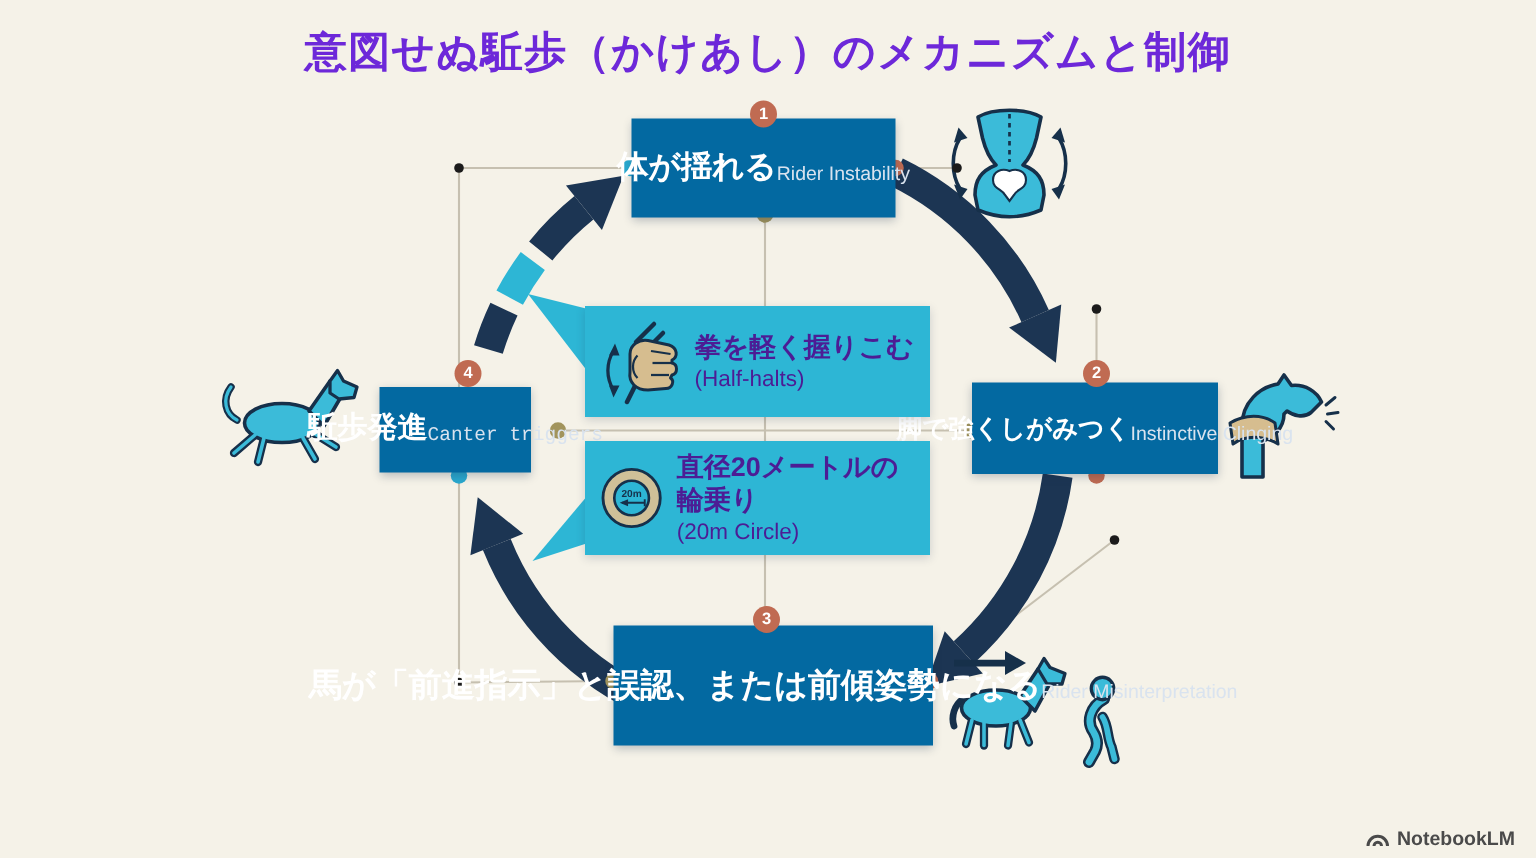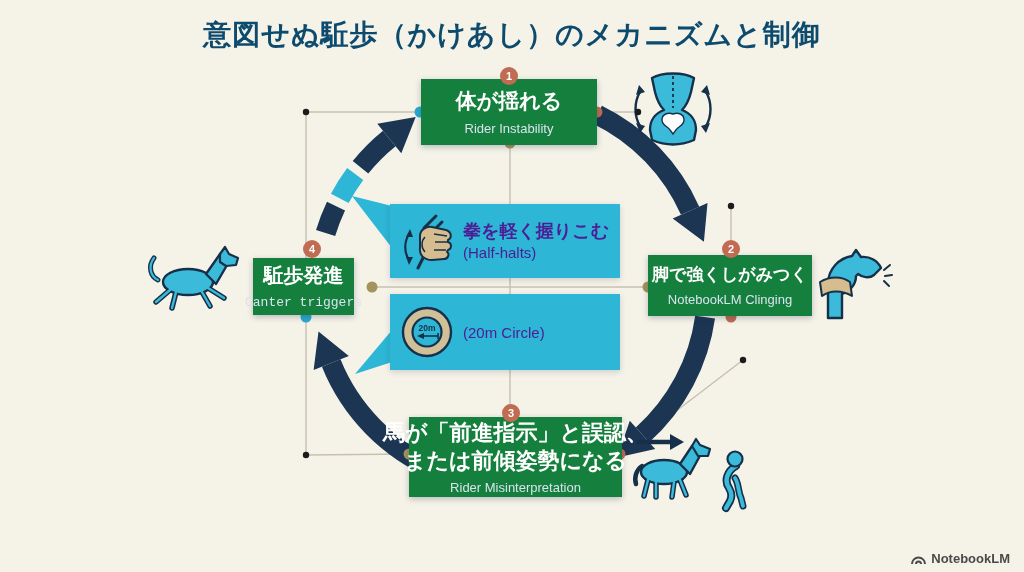--- a/index.html
+++ b/index.html
@@ -5,26 +5,26 @@
   * { box-sizing: border-box; margin: 0; padding: 0; }
   html,body { background:#e8e6de; }
   #canvas {
     position: relative; width: 1024px; height: 572px;
     background: #f5f2e8; overflow: hidden;
     font-family: "Liberation Sans", "DejaVu Sans", sans-serif;
   }
   #page-title {
     position: absolute; top: 16px; left: 0; width: 100%;
     text-align: center; font-size: 28px; font-weight: bold;
-    color: #0c4a6e; letter-spacing: 1px; z-index: 4;
+    color: #6d28d9; letter-spacing: 1px; z-index: 4;
   }
   #diagram-svg { position: absolute; left: 0; top: 0; z-index: 1; }
   .node {
-    position: absolute; background: #15803d; color: #fff;
-    display: flex; flex-direction: column; align-items: center; justify-content: center;
+    position: absolute; background: #0369a1; color: #fff;
+    display: flex; flex-direction: row; align-items: center; justify-content: center;
     text-align: center; z-index: 2; box-shadow: 0 2px 6px rgba(25,45,75,.28);
   }
   .node .jp { font-weight: bold; white-space: nowrap; line-height: 1.25; }
   .node .en { color: #d9e3ef; font-size: 13px; margin-top: 6px; font-weight: normal; white-space: nowrap; }
   #node-1 { left: 421px; top: 79px;  width: 176px; height: 66px; }
   #node-1 .jp { font-size: 21px; }
   #node-2 { left: 648px; top: 255px; width: 164px; height: 61px; }
   #node-2 .jp { font-size: 17px; }
   #node-3 { left: 409px; top: 417px; width: 213px; height: 80px; }
   #node-3 .jp { font-size: 22px; }
@@ -191,21 +191,21 @@
       <circle cx="743" cy="360" r="3.2" fill="#1b1b1b"></circle>
     </g>
   </svg>
 
   <div class="node" id="node-1">
     <div class="jp">体が揺れる</div>
     <div class="en">Rider Instability</div>
   </div>
   <div class="node" id="node-2">
     <div class="jp">脚で強くしがみつく</div>
-    <div class="en">NotebookLM Clinging</div>
+    <div class="en">Instinctive Clinging</div>
   </div>
   <div class="node" id="node-3">
     <div class="jp">馬が「前進指示」と誤認、</div>
     <div class="jp">または前傾姿勢になる</div>
     <div class="en">Rider Misinterpretation</div>
   </div>
   <div class="node" id="node-4">
     <div class="jp">駈歩発進</div>
     <div class="en">Canter triggers</div>
   </div>
@@ -242,20 +242,21 @@
   <div class="callout" id="callout-2">
     <svg width="58" height="58" viewBox="0 0 58 58">
       <circle cx="29" cy="29" r="24" fill="#cfc098" stroke="#16304a" stroke-width="2.4"></circle>
       <circle cx="29" cy="29" r="14.5" fill="#2db6d5" stroke="#16304a" stroke-width="2.2"></circle>
       <text x="29" y="28" text-anchor="middle" font-size="8.5" font-weight="bold" fill="#16304a">20m</text>
       <line x1="21" y1="33" x2="40" y2="33" stroke="#16304a" stroke-width="1.6"></line>
       <polygon points="19,33 26,30 26,36" fill="#16304a"></polygon>
       <line x1="40" y1="30" x2="40" y2="36" stroke="#16304a" stroke-width="1.6"></line>
     </svg>
     <div class="txt">
+      <div class="jp">直径20メートルの輪乗り</div>
       <div class="en">(20m Circle)</div>
     </div>
   </div>
 
 
   <div id="brand">
     <svg width="16" height="14" viewBox="0 0 16 14">
       <path d="M2 12 A6.5 6.5 0 0 1 15 12" fill="none" stroke="#4a4a4a" stroke-width="2"></path>
       <path d="M6 12 A2.5 2.5 0 0 1 11 12" fill="none" stroke="#4a4a4a" stroke-width="2"></path>
     </svg>

